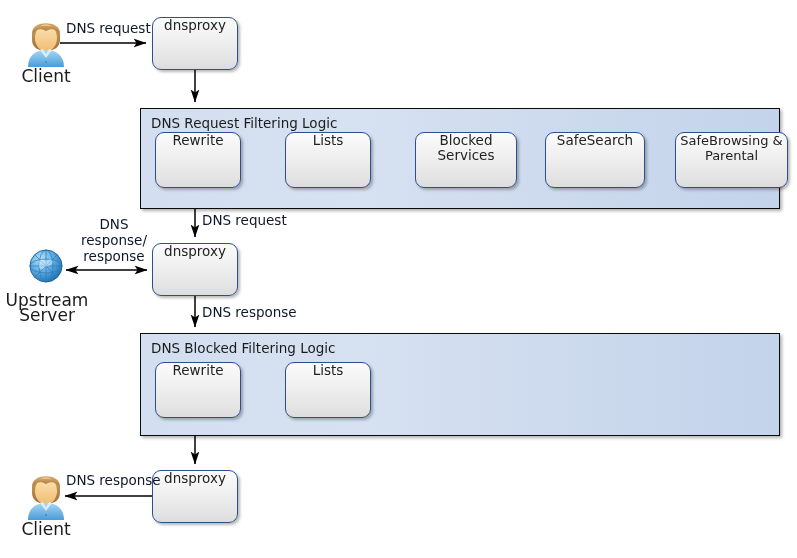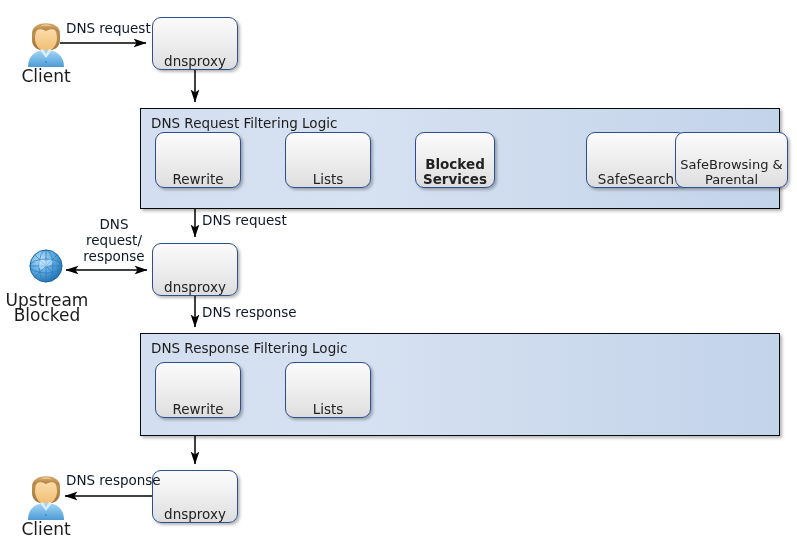--- a/index.html
+++ b/index.html
@@ -23,21 +23,21 @@
   }
 
   
   .node {
     position: absolute;
     border: 1.5px solid #2d4f8e;
     border-radius: 9px;
     background: linear-gradient(to bottom, #fbfbfb 0%, #f2f2f2 35%, #e3e3e3 85%, #dcdcdc 100%);
     box-shadow: 2px 2px 3px rgba(0,0,0,0.28);
     display: flex;
-    align-items: flex-end;
+    align-items: flex-start;
     justify-content: center;
     text-align: center;
     font-size: 13.5px;
     line-height: 15px;
     color: #222222;
     box-sizing: border-box;
     z-index: 5;
   }
   .node span { display: block; padding: 0 3px; }
 
@@ -126,34 +126,34 @@
 <div class="group" style="left:140px; top:108px; width:640px; height:101px;">
   <div class="group-title">DNS Request Filtering Logic</div>
 </div>
 
 <div class="node" style="left:155px; top:132px; width:86px; height:56px;">
   <span>Rewrite</span>
 </div>
 <div class="node" style="left:285px; top:132px; width:86px; height:56px;">
   <span>Lists</span>
 </div>
-<div class="node" style="left:415px; top:132px; width:80px; height:56px;font-weight:bold;">
+<div class="node" style="left:415px; top:132px; width:102px; height:56px;">
   <span>Blocked
 Services</span>
 </div>
-<div class="node" style="left:545px; top:132px; width:100px; height:56px;margin-left:41px;">
+<div class="node" style="left:545px; top:132px; width:100px; height:56px;">
   <span>SafeSearch</span>
 </div>
 <div class="node" style="left:675px; top:132px; width:113px; height:56px; font-size:13px;">
   <span>SafeBrowsing
 &amp; Parental</span>
 </div>
 
 <div class="group" style="left:140px; top:333px; width:640px; height:103px;">
-  <div class="group-title">DNS Response Filtering Logic</div>
+  <div class="group-title">DNS Blocked Filtering Logic</div>
 </div>
 
 <div class="node" style="left:155px; top:362px; width:86px; height:56px;">
   <span>Rewrite</span>
 </div>
 <div class="node" style="left:285px; top:362px; width:86px; height:56px;">
   <span>Lists</span>
 </div>
 
 <div class="node" style="left:152px; top:17px; width:86px; height:53px;">
@@ -214,37 +214,37 @@
       <line x1="7" y1="23" x2="39" y2="23"></line>
       <line x1="23" y1="7" x2="23" y2="39"></line>
       <line x1="11.5" y1="11.5" x2="34.5" y2="34.5"></line>
       <line x1="34.5" y1="11.5" x2="11.5" y2="34.5"></line>
     </g>
     <path d="M16,18 C19,15 22,19 25,17 C28,15 31,18 29,21 C27,24 23,22 21,25 C19,28 15,25 16,22 Z" fill="#cfe9fa" opacity="0.55"></path>
     <circle cx="23" cy="23" r="16" fill="none" stroke="#1b6ba6" stroke-width="1"></circle>
   </svg>
 </div>
 <div class="caption" style="left:4px; top:293px; width:86px;">Upstream
-Blocked</div>
+Server</div>
 
 <div class="icon-wrap" style="left:22px; top:466px; width:48px; height:54px;">
   <svg width="48" height="54" viewBox="0 0 48 54" xmlns="http://www.w3.org/2000/svg">
     <path d="M10,20 C10,7 38,7 38,20 L38,27 C38,34 32,38 24,38 C16,38 10,34 10,27 Z" fill="url(#hairG)"></path>
     <ellipse cx="24" cy="25" rx="11" ry="13.5" fill="url(#faceG)"></ellipse>
     <path d="M11,20 C12,10 36,10 37,20 C34,16 29,15 24,18 C19,15 14,16 11,20 Z" fill="url(#hairG)"></path>
     <path d="M6,54 C6,43 13,37 24,37 C35,37 42,43 42,54 Z" fill="url(#shirtG)"></path>
     <path d="M18,37 L24,45 L30,37 L27,36 L24,41 L21,36 Z" fill="#e8f2fb" opacity="0.85"></path>
     <circle cx="24" cy="49" r="0.9" fill="#3d84bb"></circle>
   </svg>
 </div>
 <div class="caption" style="left:10px; top:522px; width:72px;">Client</div>
 
 <div class="edge-label" style="left:66px; top:20px;">DNS request</div>
 
 <div class="edge-label" style="left:202px; top:212px;">DNS request</div>
 
 <div class="edge-label center" style="left:76px; top:216px; width:76px;">DNS
-request/
+response/
 response</div>
 
 <div class="edge-label" style="left:202px; top:304px;">DNS response</div>
 
 <div class="edge-label" style="left:66px; top:472px;">DNS response</div>
 
 </body></html>

